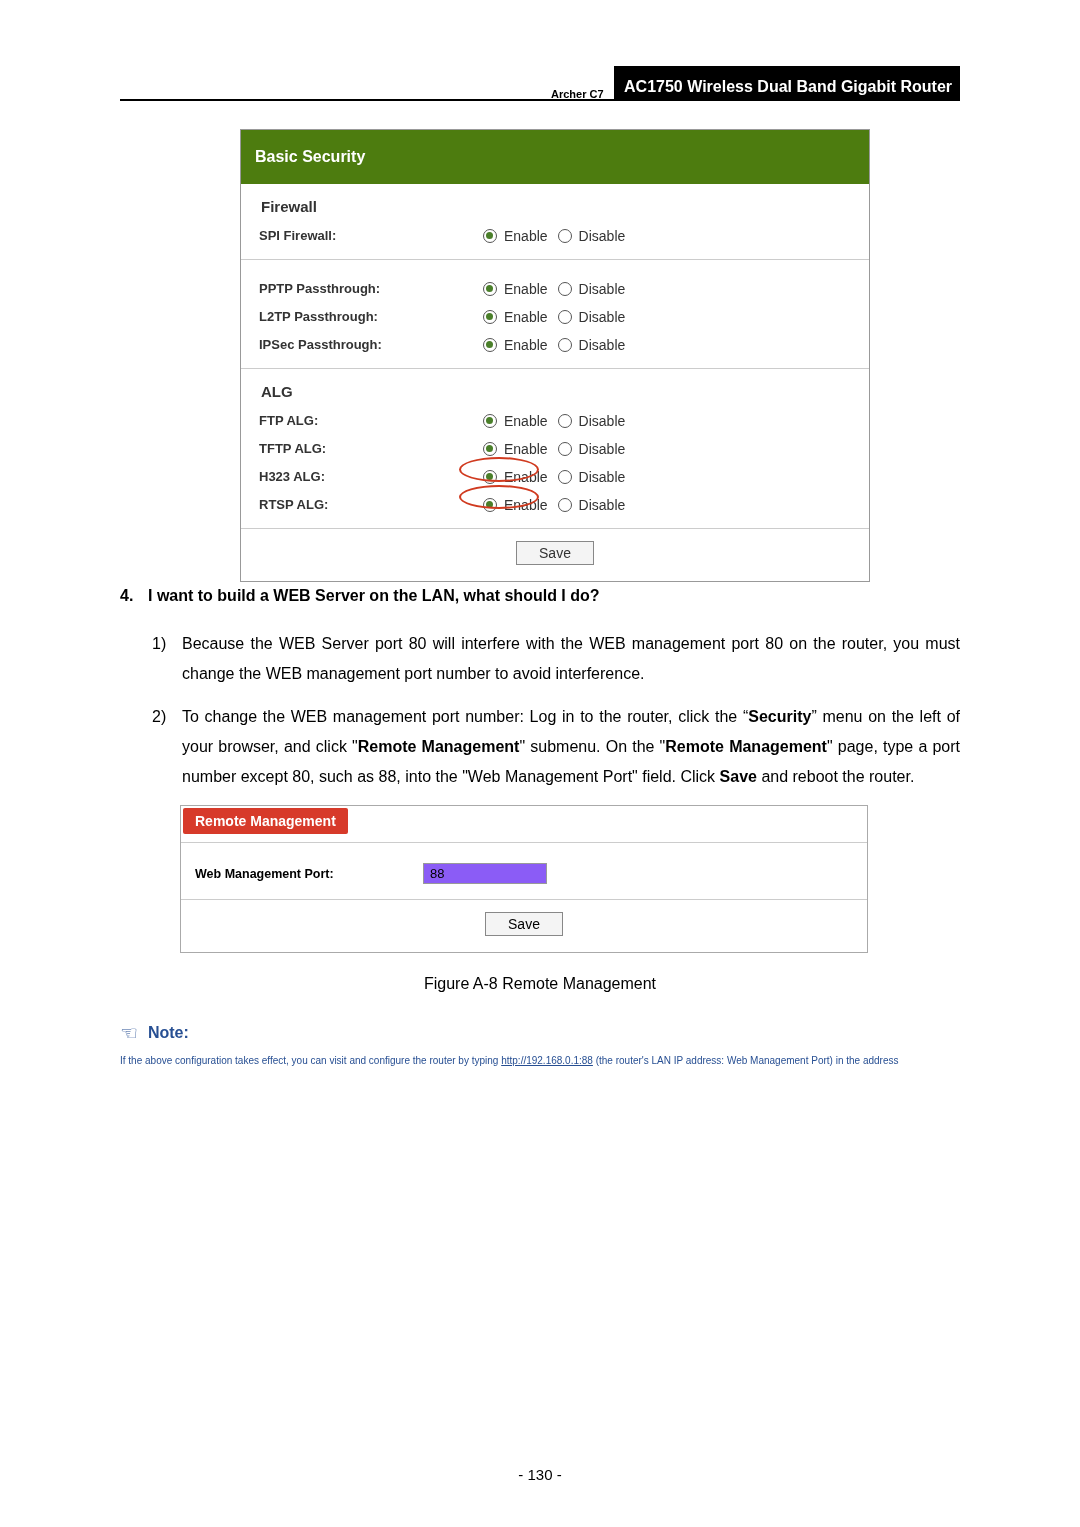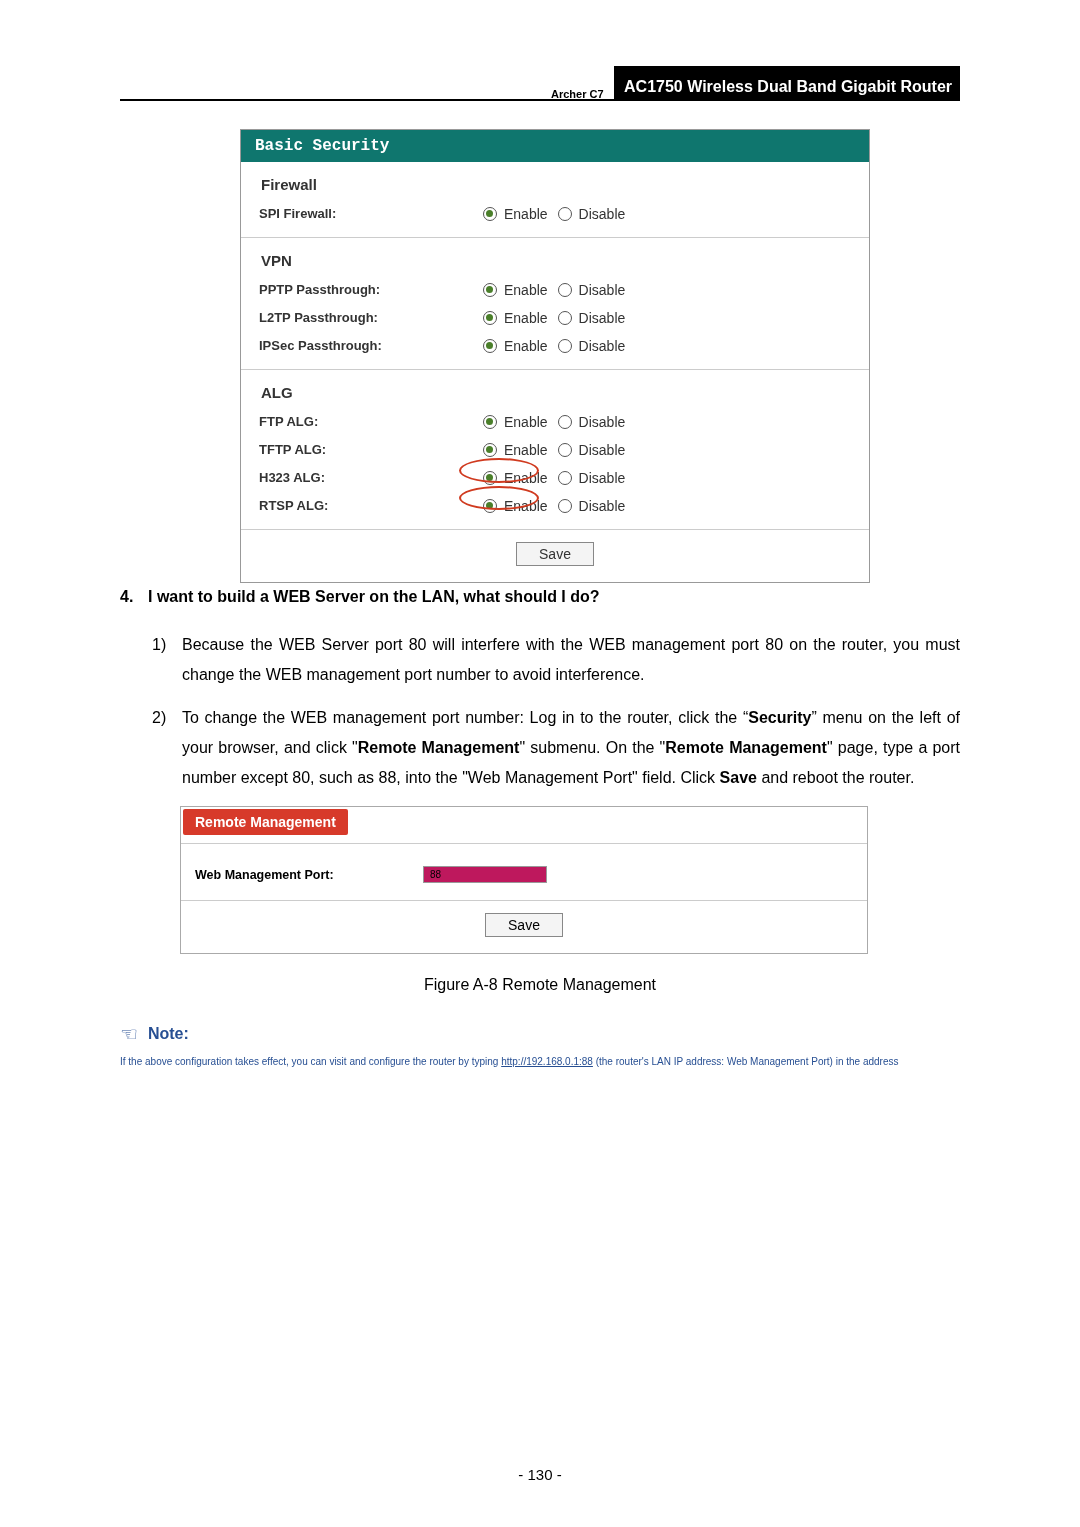--- a/index.html
+++ b/index.html
@@ -43,26 +43,26 @@
     margin: 2px 0 28px 0;
   }
 
   .panel {
     border: 1px solid #999;
     margin: 0 90px 0 120px;
     font-size: 14px;
     color: #333;
   }
   .panel-title {
-    background: #0f766e;
+    background: #4d7c0f;
     color: #fff;
     font-weight: bold;
     font-size: 16px;
-    padding: 7px 14px;
-    font-family: Liberation Mono, monospace;
+    padding: 18px 14px;
+    font-family: Liberation Sans, sans-serif;
   }
   .sec-body {
     padding: 14px 18px 8px 18px;
     border-bottom: 1px solid #ccc;
   }
   .sec-body:last-of-type { border-bottom: none; }
   .sec-heading {
     font-weight: bold;
     margin: 0 0 8px 2px;
     font-size: 15px;
@@ -180,23 +180,23 @@
   }
   .panel2 .hdr-wrap { border-bottom: 1px solid #ccc; padding-bottom: 8px; }
   .panel2 .inner {
     padding: 16px 14px 10px 14px;
     border-bottom: 1px solid #ccc;
   }
   .panel2 .row .lbl { width: 210px; font-size: 12.5px; }
   .txt {
     border: 1px solid #999;
     padding: 2px 6px;
-    font-size: 10px;
+    font-size: 13px;
     width: 110px;
-    background: #be185d;
+    background: #8b5cf6;
   }
   .hint {
     font-size: 13px;
     margin-left: 12px;
     color: #222;
   }
 
   .note-hdr {
     display: flex;
     align-items: center;
@@ -250,21 +250,20 @@
         <div class="ctl">
           <span class="radio on"></span>
           <span>Enable</span>
           <span class="radio"></span>
           <span>Disable</span>
         </div>
       </div>
     </div>
 
     <div class="sec-body">
-      <div class="sec-heading">VPN</div>
       <div class="row">
         <div class="lbl">PPTP Passthrough:</div>
         <div class="ctl">
           <span class="radio on"></span>
           <span>Enable</span>
           <span class="radio"></span>
           <span>Disable</span>
         </div>
       </div>
       <div class="row">

